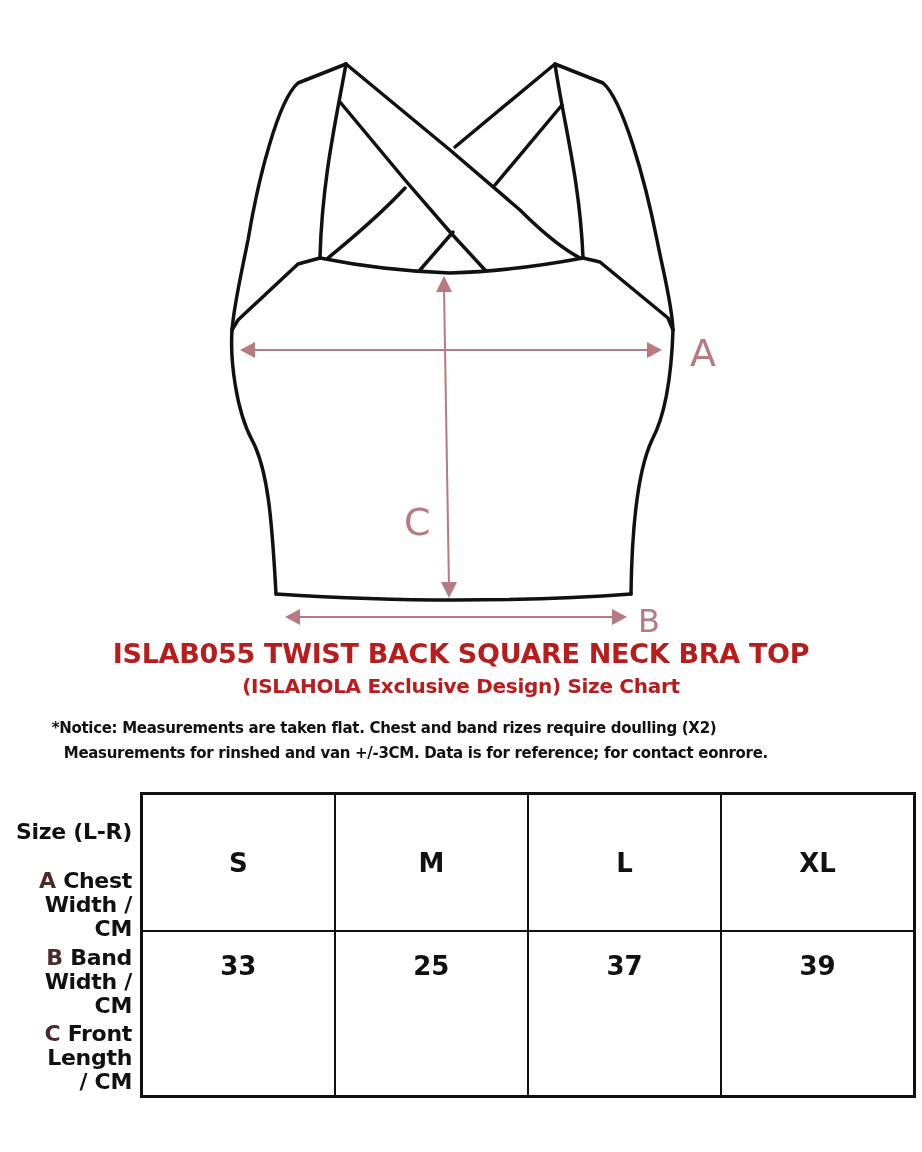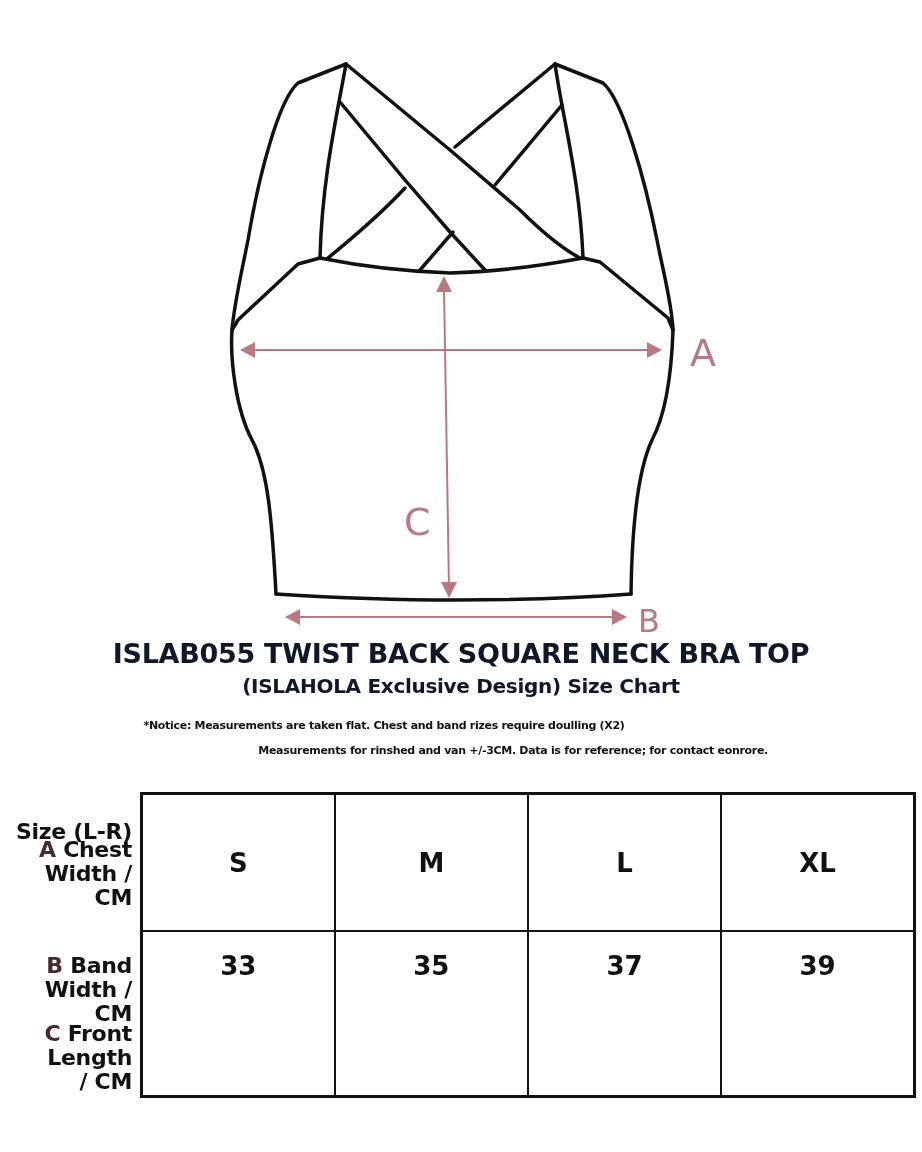--- a/index.html
+++ b/index.html
@@ -1,21 +1,21 @@
 <!DOCTYPE html>
 <html><head>
   <meta charset="utf-8">
   <style>
     html, body { margin: 0; padding: 0; background: #ffffff; }
     body { width: 922px; height: 1152px; position: relative; overflow: hidden; font-family: "DejaVu Sans", sans-serif; color: #111; }
     #diagram { position: absolute; left: 0; top: 0; width: 922px; height: 640px; }
-    .title { position: absolute; left: 0; width: 922px; text-align: center; font-family: "DejaVu Sans", sans-serif; font-weight: bold; color: #0f172a; letter-spacing: -0.3px; }
+    .title { position: absolute; left: 0; width: 922px; text-align: center; font-family: "DejaVu Sans", sans-serif; font-weight: bold; color: #b91c1c; letter-spacing: -0.3px; }
     .title.l1 { top: 638px; font-size: 27px; }
     .title.l2 { top: 674px; font-size: 20px; }
-    .notice { position: absolute; left: 0; width: 768px; text-align: center; font-family: "DejaVu Sans", sans-serif; font-weight: bold; font-size: 11px; color: #111; letter-spacing: -0.3px; }
+    .notice { position: absolute; left: 0; width: 768px; text-align: center; font-family: "DejaVu Sans", sans-serif; font-weight: bold; font-size: 15px; color: #111; letter-spacing: -0.3px; }
     .notice.n1 { top: 719px; }
     .notice.n2 { top: 744px; text-align: right; }
     .rowlabel { position: absolute; right: 790px; text-align: right; font-family: "DejaVu Sans", sans-serif; font-weight: bold; font-size: 22px; line-height: 24px; color: #111; letter-spacing: -0.3px; }
     .rowlabel .letter { color: #4a2a2a; }
     table.chart { position: absolute; left: 140px; top: 792px; width: 776px; height: 306px; border-collapse: collapse; border: 3px solid #111; table-layout: fixed; }
     table.chart td { border: 2px solid #111; text-align: center; font-family: "DejaVu Sans", sans-serif; font-weight: bold; font-size: 26px; color: #111; padding: 0; }
     table.chart tr.hdr td { vertical-align: middle; height: 74px; }
     table.chart tr.val td { vertical-align: top; padding-top: 19px; height: 70px; }
   </style>
 </head>
@@ -71,44 +71,44 @@
   </g>
 </svg>
 
 <div class="title l1">ISLAB055 TWIST BACK SQUARE NECK BRA TOP</div>
 <div class="title l2">(ISLAHOLA Exclusive Design) Size Chart</div>
 <div class="notice n1">*Notice: Measurements are taken flat. Chest and band rizes require doulling (X2)</div>
 <div class="notice n2">Measurements for rinshed and van +/-3CM. Data is for reference; for contact eonrore.</div>
 
 <div class="rowlabel" style="top:820px;">Size (L-R)</div>
 
-<div class="rowlabel" style="top:838px;text-align:right;">
+<div class="rowlabel" style="top:869px;text-align:right;">
   <div><span class="letter">A</span><span> Chest</span></div>
   <div>Width / CM</div>
 </div>
 
-<div class="rowlabel" style="top:946px;margin-top:8px;">
+<div class="rowlabel" style="top:946px;">
   <div><span class="letter">B</span><span> Band</span></div>
   <div>Width / CM</div>
 </div>
 
 <div class="rowlabel" style="top:1022px;">
   <div><span class="letter">C</span><span> Front</span></div>
   <div>Length</div>
   <div>/ CM</div>
 </div>
 
 <table class="chart">
   <tbody>
       <tr class="hdr">
     <td>S</td>
     <td>M</td>
     <td>L</td>
     <td>XL</td>
   </tr>
   <tr class="val">
     <td>33</td>
-    <td>35</td>
+    <td>25</td>
     <td>37</td>
     <td>39</td>
   </tr>
 </tbody>
   </table>
 
 </body></html>

